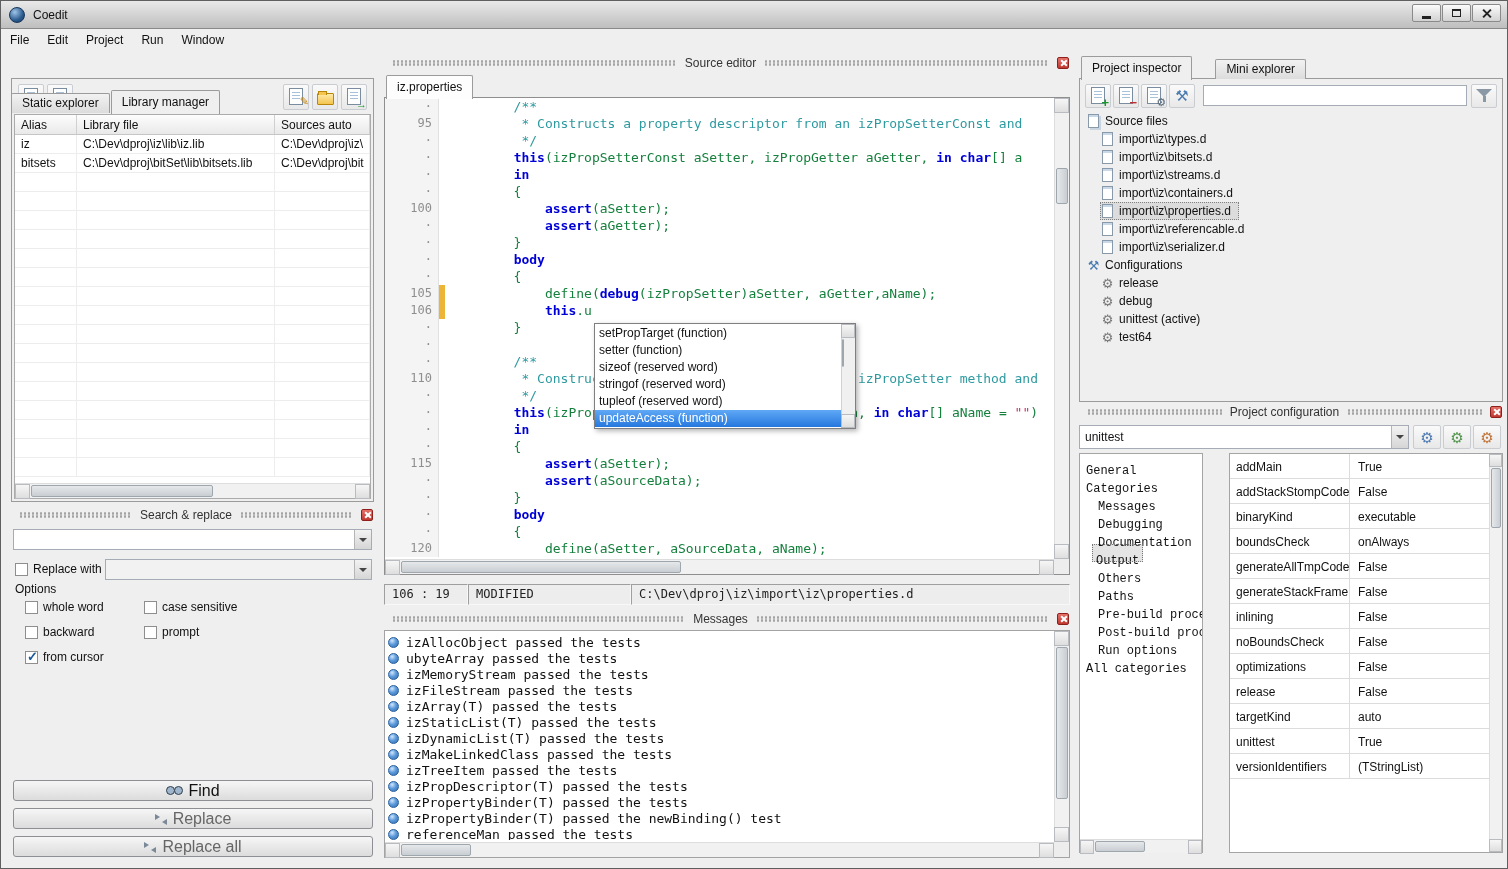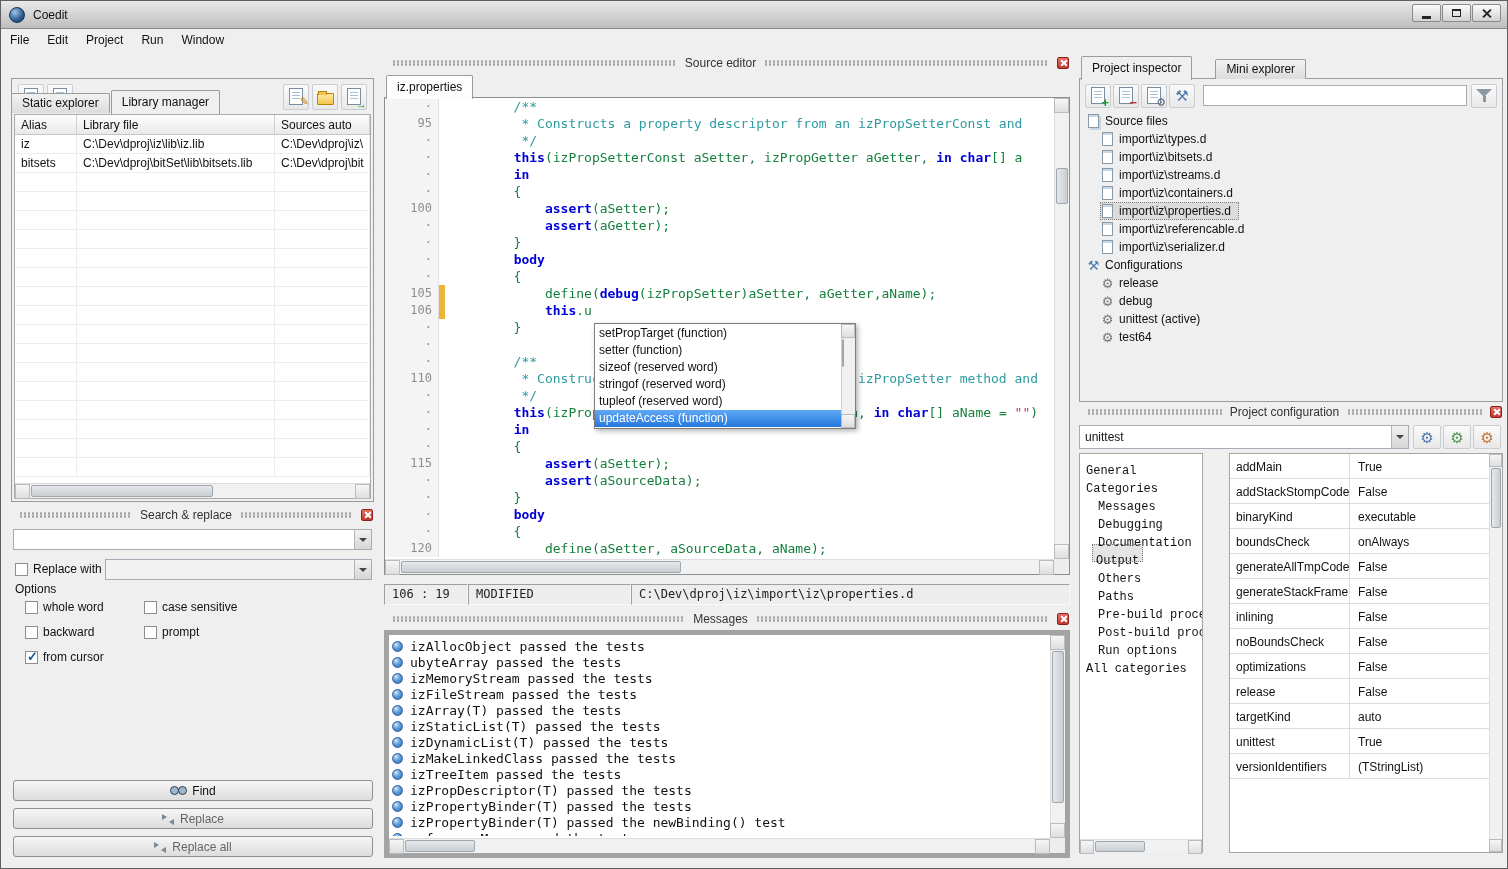--- a/index.html
+++ b/index.html
@@ -39,21 +39,21 @@
   .dock-close::before{transform:rotate(45deg);} .dock-close::after{transform:rotate(-45deg);}
 
   .tabbar{position:absolute;display:flex;align-items:flex-end;height:24px;z-index:6;}
   .tab{height:20px;line-height:19px;padding:0 10px;background:linear-gradient(#F2F2F2,#DCDCDC);
     border:1px solid #9B9B9B;border-bottom:none;border-radius:2px 2px 0 0;margin-right:1px;white-space:nowrap;}
   .tab.active{height:24px;line-height:23px;background:#EFEFEF;margin-bottom:-1px;}
   .tabbar.ed .tab.active{background:#FDFDFD;}
 
   
   .btn{position:absolute;background:linear-gradient(#F6F6F6,#DCDCDC);border:1px solid #8E8F94;
-    border-radius:3px;display:flex;align-items:center;justify-content:center;gap:6px;font-size:12px;}
+    border-radius:3px;display:flex;align-items:center;justify-content:center;gap:6px;font-size:16px;}
   .btn.dim{color:#666;}
   .tool-btn{width:26px;height:26px;flex:none;display:flex;align-items:center;justify-content:center;
     border:1px solid #C9CDD2;border-radius:2px;background:linear-gradient(#FAFAFA,#E8E8E8);}
   .combo{position:absolute;background:#fff;border:1px solid #A5ACB5;display:flex;}
   .combo .val{flex:1;line-height:19px;padding-left:5px;white-space:nowrap;overflow:hidden;}
   .combo .drop{width:17px;flex:none;background:linear-gradient(#F2F2F2,#D6D6D6);
     border-left:1px solid #B5B5B5;display:flex;align-items:center;justify-content:center;}
   .combo.dim{background:#F2F2F2;}
   .tri{width:0;height:0;border:4px solid transparent;}
   .tri-down{border-top:4px solid #444;margin-top:4px;}
@@ -159,21 +159,21 @@
   .status-cell{position:absolute;height:21px;background:#EDEDED;
     border:1px solid;border-color:#9F9F9F #F8F8F8 #F8F8F8 #9F9F9F;
     font-family:"DejaVu Sans Mono",monospace;font-size:12px;line-height:19px;padding-left:7px;color:#222;
     white-space:nowrap;overflow:hidden;}
   #st1{left:383px;top:583px;width:84px;}
   #st2{left:467px;top:583px;width:163px;}
   #st3{left:630px;top:583px;width:439px;}
 
   
   #msg-header{left:383px;top:611px;width:686px;}
-  #msg-panel{position:absolute;left:383px;top:629px;width:686px;height:228px;background:#fff;border:5px solid #a3a3a3;}
+  #msg-panel{position:absolute;left:383px;top:629px;width:686px;height:228px;background:#fff;border:1px solid #a3a3a3;}
   #msg-list{position:absolute;left:3px;top:3px;right:17px;bottom:17px;overflow:hidden;}
   .msg-item{display:flex;align-items:center;height:16px;gap:7px;
     font-family:"DejaVu Sans Mono",monospace;font-size:13px;white-space:nowrap;}
   .msg-orb{width:11px;height:11px;border-radius:50%;flex:none;
     background:radial-gradient(circle at 35% 30%,#CFE6FF,#5E9BDC 45%,#2F6CB0);border:1px solid #2A5E9A;}
   #msg-vscroll{right:0;top:0;bottom:15px;width:15px;}
   #msg-hscroll{left:0;right:15px;bottom:0;height:15px;}
 
   
   #pi-panel{left:1078px;top:77px;width:424px;height:324px;}

